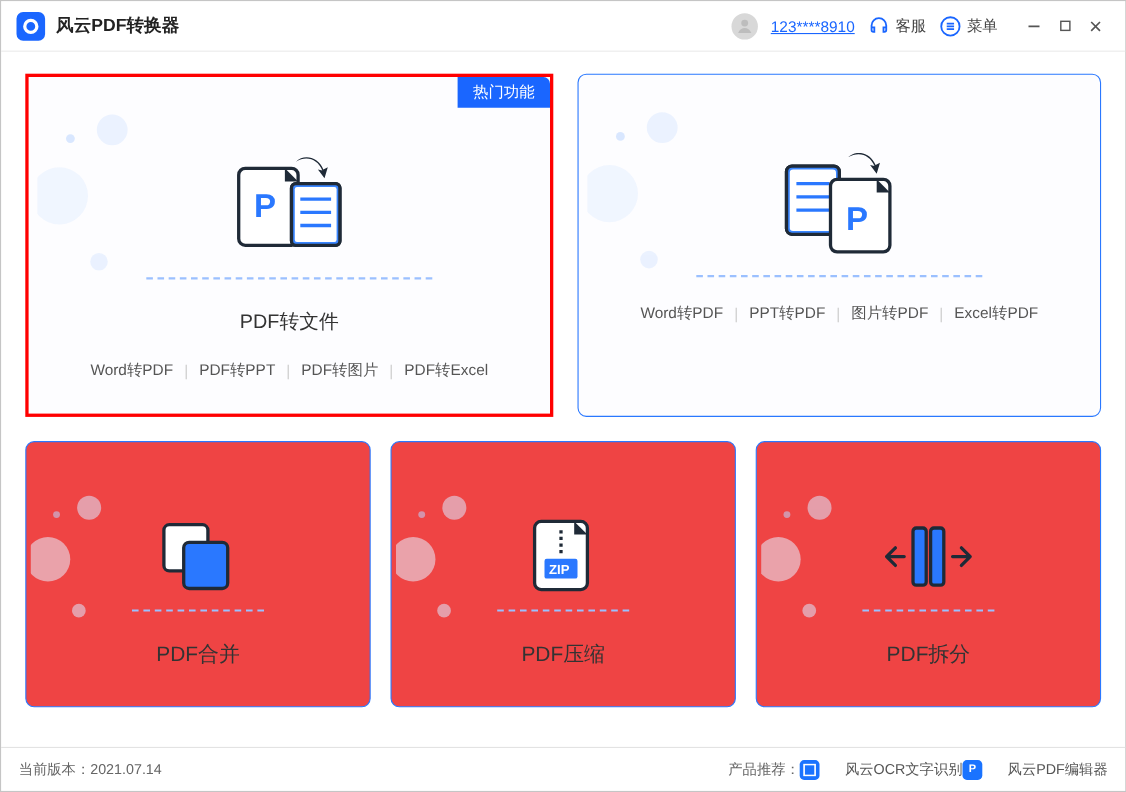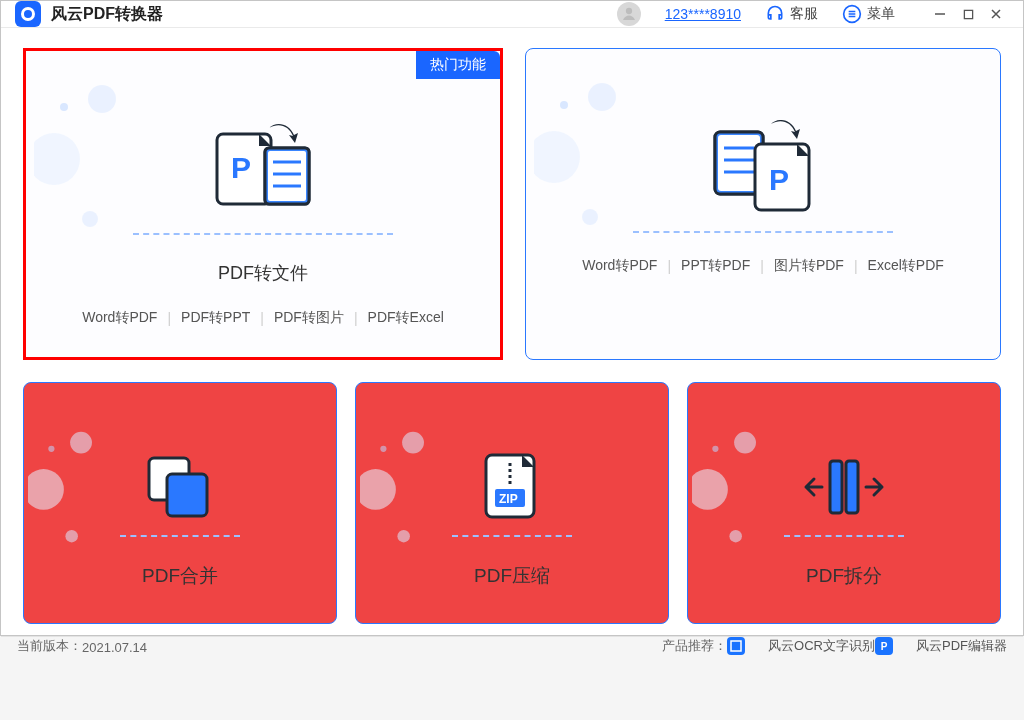--- a/index.html
+++ b/index.html
@@ -1,23 +1,23 @@
 <!DOCTYPE html>
 <html><head>
 <meta charset="utf-8">
 <style>
 * { margin: 0; padding: 0; box-sizing: border-box; font-family: "Microsoft YaHei", "PingFang SC", sans-serif; }
 body { background: #f5f5f5; width: 1024px; height: 720px; overflow: hidden; }
-.app-frame { width: 1024px; height: 636px; background: #fff; border: 1px solid #c5c5c5; display: flex; flex-direction: column; }
+.app-frame { width: 1024px; height: 720px; background: #fff; border: 1px solid #c5c5c5; display: flex; flex-direction: column; }
 .titlebar { height: 46px; display: flex; align-items: center; padding: 0 14px; border-bottom: 1px solid #eaeaea; }
 .logo-box { width: 26px; height: 26px; background: #1a66ff; border-radius: 6px; display: flex; align-items: center; justify-content: center; margin-right: 10px; }
 .logo-inner { width: 14px; height: 14px; border: 3px solid #fff; border-radius: 50%; }
 .app-title { font-size: 16px; font-weight: 600; color: #222; }
 .spacer { flex: 1; }
-.header-right { display: flex; align-items: center; gap: 24px; }
+.header-right { display: flex; align-items: center; gap: 12px; }
 .avatar { width: 24px; height: 24px; background: #d8d8d8; border-radius: 50%; display:flex; align-items:center; justify-content:center; }
 .user-link { color: #1a66ff; font-size: 14px; text-decoration: underline; cursor: pointer; }
 .hdr-item { display: flex; align-items: center; gap: 5px; color: #444; font-size: 14px; cursor: pointer; }
 .hdr-icon { width: 20px; height: 20px; }
 .win-btns { display: flex; gap: 2px; margin-left: 8px; }
 .win-btn { width: 26px; height: 26px; display: flex; align-items: center; justify-content: center; cursor: pointer; color: #555; }
 .main { flex: 1; padding: 20px 22px 12px 22px; display: flex; flex-direction: column; gap: 22px; }
 .row-top { display: flex; gap: 22px; height: 312px; }
 .card { flex: 1; border: 1px solid #2a78ff; border-radius: 8px; background: #fdfdff; position: relative; display: flex; flex-direction: column; align-items: center; cursor: pointer; overflow: hidden; }
 .card.highlight { border: 3px solid #ff0000; border-radius: 0; }
@@ -27,21 +27,21 @@
 .card-divider { width: 260px; border-top: 2px dashed #9bc0ff; margin-top: 4px; }
 .card-title { font-size: 18px; color: #333; margin-top: 26px; font-weight: 500; }
 .sub-row { margin-top: 24px; display: flex; align-items: center; gap: 0; font-size: 14px; color: #555; }
 .sub-row .sep { color: #cfcfcf; padding: 0 10px; }
 .row-bot { display: flex; gap: 18px; height: 242px; }
 .card-sm { flex: 1; border: 1px solid #2a78ff; border-radius: 8px; background: #ef4444; position: relative; display: flex; flex-direction: column; align-items: center; cursor: pointer; overflow: hidden; }
 .card-sm .bubbles { left: 4px; top: 44px; transform: scale(.78); transform-origin: left top; }
 .icon-sm-wrap { margin-top: 58px; height: 92px; display: flex; align-items: center; justify-content: center; }
 .sm-divider { width: 120px; border-top: 2px dashed #9bc0ff; margin-top: 2px; }
 .sm-title { font-size: 19px; color: #333; margin-top: 26px; font-weight: 500; }
-.footer { height: 40px; border-top: 1px solid #e3e3e3; display: flex; align-items: flex-end; padding: 0 16px; font-size: 13px; color: #666; }
+.footer { height: 40px; border-top: 1px solid #e3e3e3; display: flex; align-items: center; padding: 0 16px; font-size: 13px; color: #666; }
 .footer .spacer { flex: 1; }
 .foot-item { display: flex; align-items: center; gap: 23px; margin-left: 0; color: #555; cursor: pointer; }
 .foot-logo { width: 18px; height: 18px; background: #1a73ff; border-radius: 4px; display:flex; align-items:center; justify-content:center; color:#fff; font-size:10px; font-weight:bold; }
 </style>
 </head>
 <body>
 
 <div class="app-frame">
   <div class="titlebar">
     <div class="logo-box">

